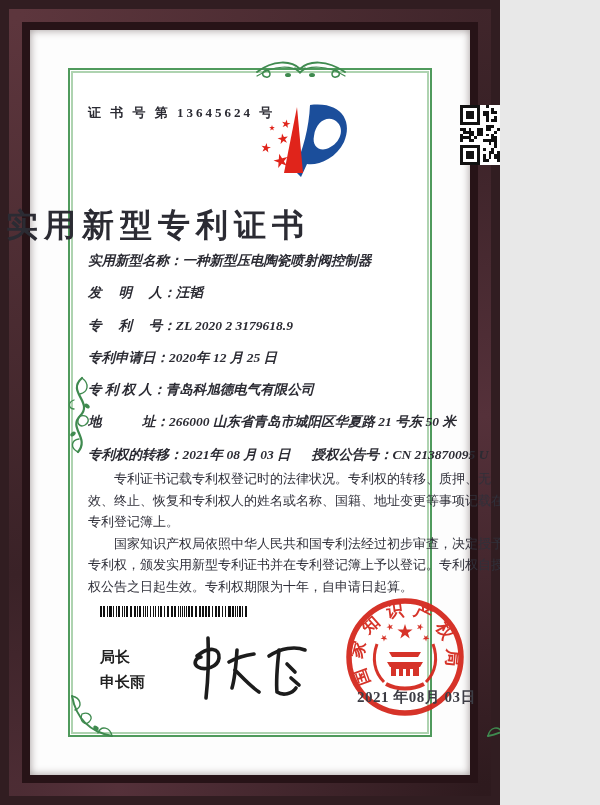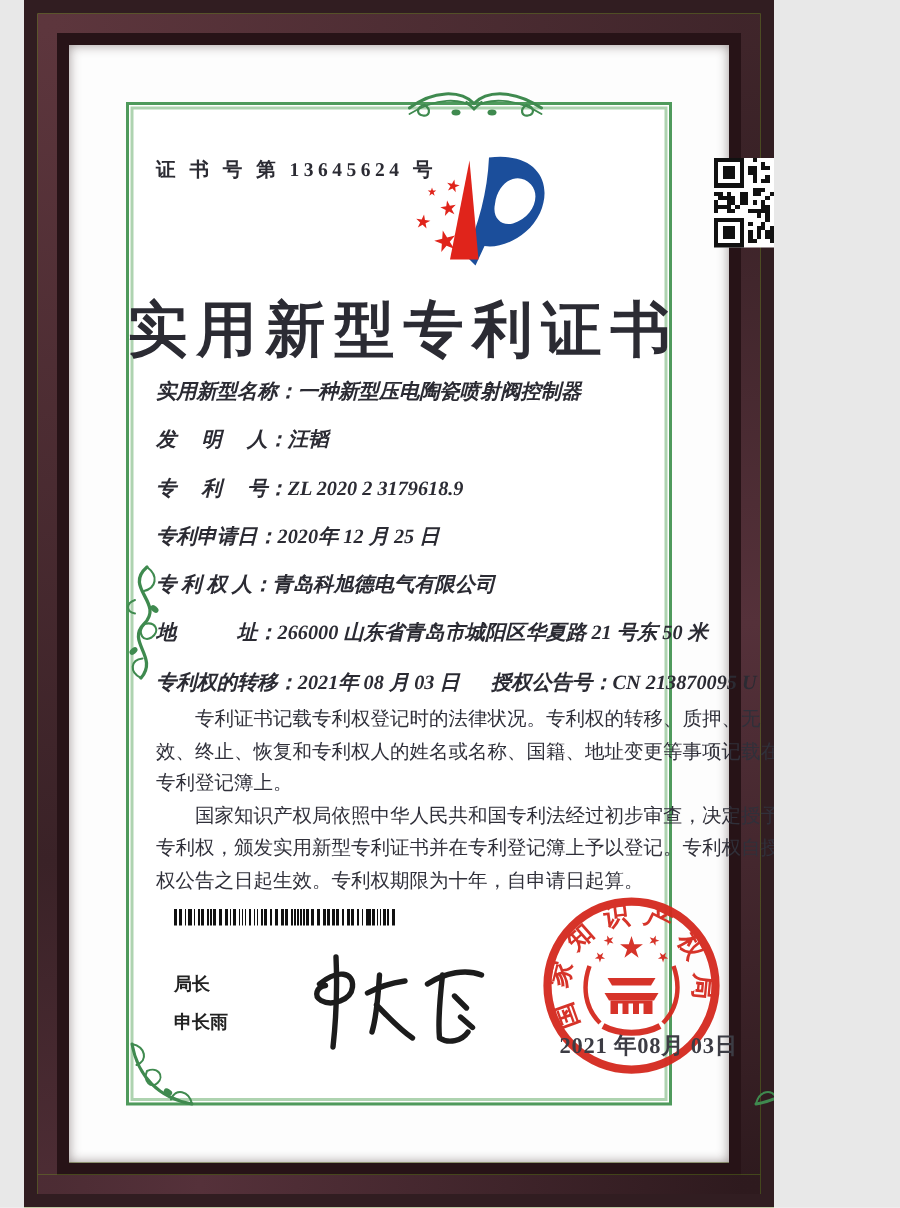--- a/index.html
+++ b/index.html
@@ -1,42 +1,42 @@
 <!DOCTYPE html>
 <html><head>
 <meta charset="utf-8">
 <style>
   html,body{margin:0;padding:0;background:#e8e8e8;}
-  .page{position:relative;width:500px;height:805px;background:#84cc16;overflow:hidden;
-        font-family:"Liberation Serif","DejaVu Serif",serif;color:#2b2b33;margin-left:16px;}
+  .page{position:relative;width:500px;height:805px;background:#c4b5fd;overflow:hidden;
+        font-family:"Liberation Serif","DejaVu Serif",serif;color:#2b2b33;}
   
   .frame-1{position:absolute;inset:0;border:9px solid #311d21;box-sizing:border-box;}
   .frame-2{position:absolute;inset:9px;border:13px solid #4b2b31;box-sizing:border-box;
            border-image:linear-gradient(135deg,#5d363d 0%,#3a2227 45%,#55313a 70%,#2e1a1e 100%) 1;}
   .frame-3{position:absolute;inset:22px;border:8px solid #271317;box-sizing:border-box;}
   .matte{position:absolute;inset:30px;background:#fdfdfd;box-shadow:inset 0 0 8px rgba(40,20,20,.45);}
   
   .cert{position:absolute;left:68px;top:68px;right:68px;bottom:68px;background:#fff;
         border:2px solid #4f9a5c;box-shadow:inset 0 0 0 1px #fff,inset 0 0 0 3px #aed3b0;}
   .cert-number{position:absolute;left:88px;top:104px;font-size:13px;letter-spacing:3px;font-weight:600;}
   .logo{position:absolute;left:248px;top:100px;width:110px;height:80px;}
   .qr{position:absolute;left:460px;top:105px;width:60px;height:60px;}
-  .title{position:absolute;left:0;right:0;top:192px;text-align:center;font-size:40px;font-weight:700;
+  .title{position:absolute;left:0;right:0;top:204px;font-size:32px;font-weight:700;
          letter-spacing:6px;text-indent:6px;}
   .fields{position:absolute;left:88px;top:252px;width:430px;font-size:13.5px;font-weight:600;font-style:italic;}
   .row{height:32.3px;white-space:nowrap;}
   .row .lab{display:inline-block;}
   .grant-row{height:32.3px;white-space:nowrap;}
   .grant-first{display:inline-block;width:220px;}
   .paras{position:absolute;left:88px;top:468px;width:426px;font-size:13px;line-height:21.5px;
          color:#30303a;font-weight:500;}
   .paras p{margin:0;text-indent:2em;}
   .barcode{position:absolute;left:100px;top:606px;width:148px;height:11px;}
   .signer{position:absolute;left:100px;top:644px;font-family:"Liberation Sans","DejaVu Sans",sans-serif;
-          font-size:12px;font-weight:700;line-height:25px;color:#222;}
+          font-size:15px;font-weight:700;line-height:25px;color:#222;}
   .signature{position:absolute;left:175px;top:622px;width:145px;height:80px;}
   .seal{position:absolute;left:344px;top:596px;width:122px;height:122px;opacity:.95;}
   .seal-date{position:absolute;left:357px;top:688px;font-size:15px;font-weight:600;color:#3c3c44;
              letter-spacing:.5px;z-index:5;}
   .orn{position:absolute;z-index:3;}
   .orn-top{left:255px;top:56px;width:92px;height:28px;}
   .orn-left{left:60px;top:376px;width:40px;height:78px;}
   .orn-right{left:500px;top:376px;width:40px;height:78px;transform:scaleX(-1);}
   .orn-bl{left:66px;top:692px;width:50px;height:50px;}
   .orn-br{left:484px;top:692px;width:50px;height:50px;transform:scaleX(-1);}

